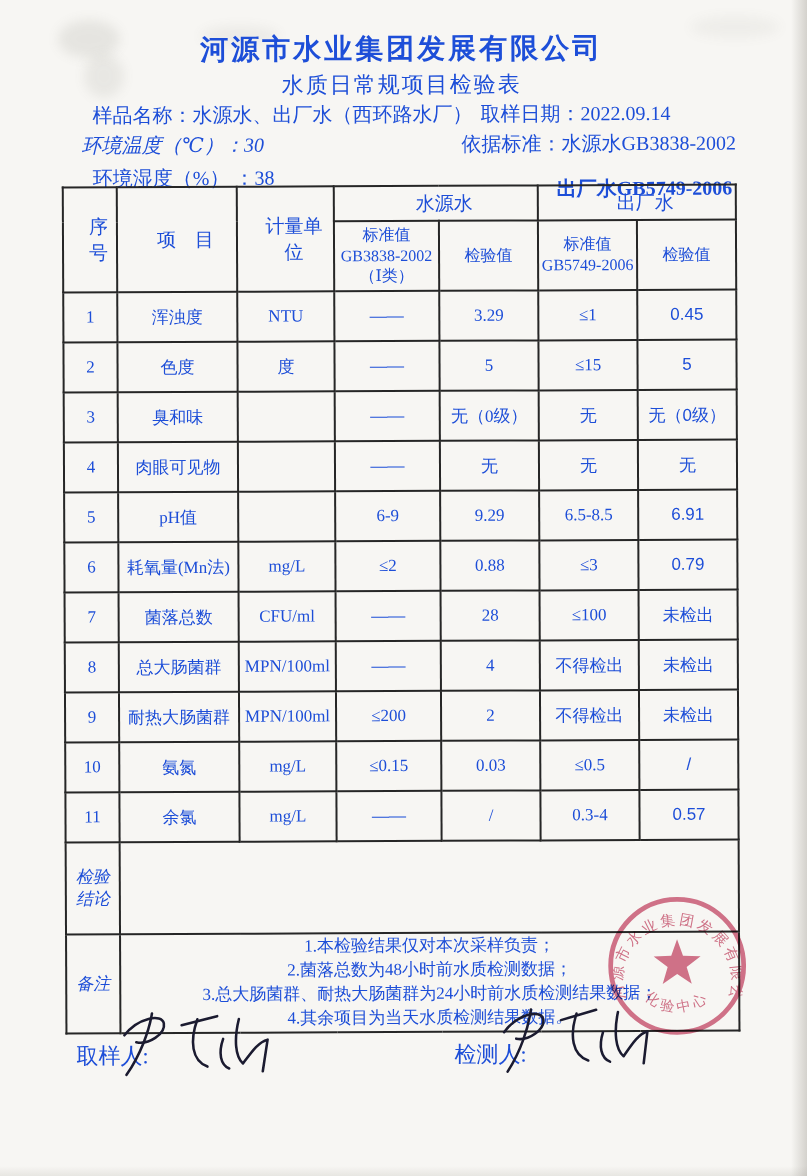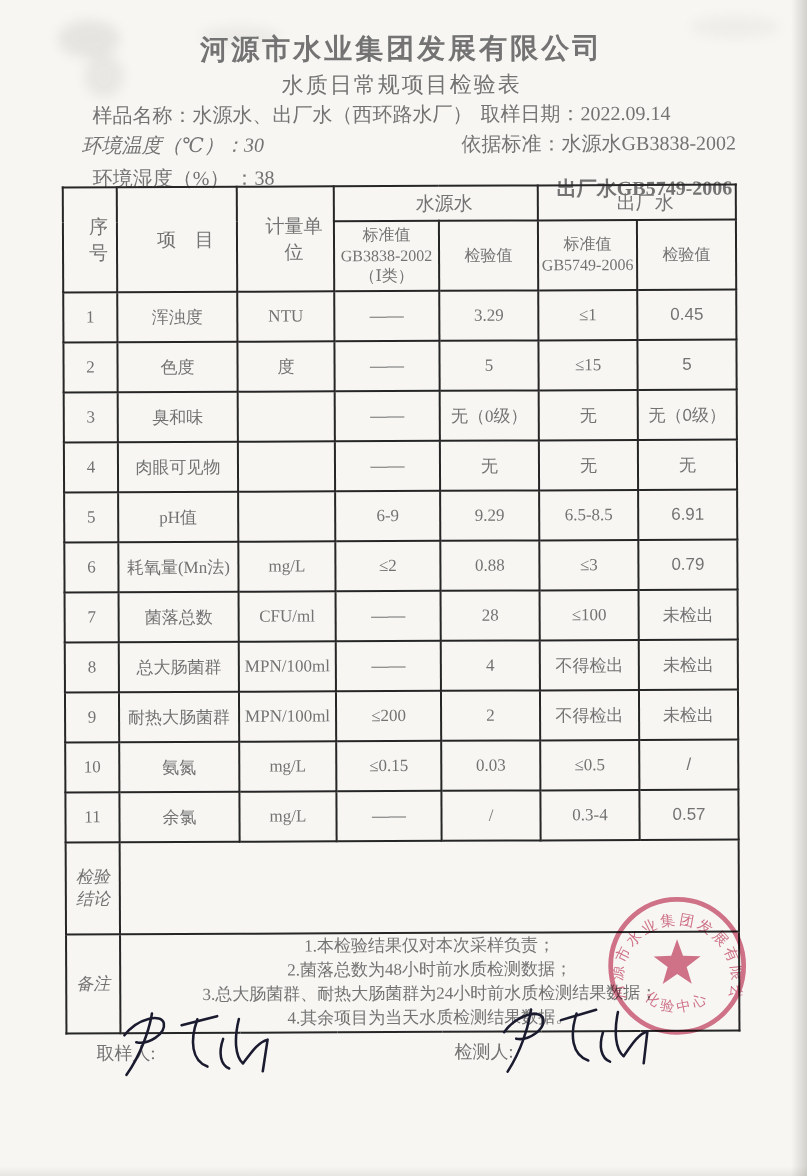--- a/index.html
+++ b/index.html
@@ -1,20 +1,20 @@
 <!DOCTYPE html>
 <html><head>
 <meta charset="utf-8">
 <style>
   html,body{margin:0;padding:0;background:#e9e7e2;}
   .page{
     position:relative;width:807px;height:1176px;overflow:hidden;
     background:#f7f6f3;
     font-family:"Liberation Serif","DejaVu Serif",serif;
-    color:#737373;
+    color:#1d4ed8;
   }
   
   .edge-right{position:absolute;top:0;right:0;width:16px;height:100%;
     background:linear-gradient(to right, rgba(120,115,105,0), rgba(120,115,105,0.28));pointer-events:none;}
   .edge-bottom{position:absolute;left:0;bottom:0;width:100%;height:10px;
     background:linear-gradient(to bottom, rgba(120,115,105,0), rgba(120,115,105,0.12));pointer-events:none;}
   .smudge{position:absolute;background:#6a6a5e;border-radius:50%;filter:blur(6px);pointer-events:none;}
   .s1{left:58px;top:20px;width:62px;height:38px;opacity:.12;}
   .s2{left:84px;top:54px;width:40px;height:44px;opacity:.10;}
   .s3{left:200px;top:26px;width:80px;height:20px;opacity:.08;}
@@ -53,23 +53,23 @@
   th.no-h,th.item-h,th.unit-h{font-size:18px;}
   .lines{white-space:pre-line;line-height:1.3;}
   td.item-cell{text-align:left;padding-left:8px;}
   td.unit-cell{font-size:16px;}
   .bold{font-family:"Liberation Sans","DejaVu Sans",sans-serif;font-weight:700;}
   tr.concl-row{height:92px;}
   tr.notes-row{height:96px;}
   td.label-cell{font-size:18px;font-style:italic;}
   td.notes-cell{text-align:left;padding:4px 6px;font-size:16px;line-height:1.42;}
 
-  .footer-label{position:absolute;font-size:18px;white-space:nowrap;margin-left:20px;}
+  .footer-label{position:absolute;font-size:22px;white-space:nowrap;}
   .fl1{left:74px;top:1040px;}
-  .fl2{left:432px;top:1040px;}
+  .fl2{left:452px;top:1040px;}
 
   .sig{position:absolute;pointer-events:none;}
   .sig1{left:116px;top:1006px;}
   .sig2{left:496px;top:1002px;transform:rotate(-2deg);}
   .sig path{fill:none;stroke:#1b1b30;stroke-width:2.6;stroke-linecap:round;stroke-linejoin:round;}
 
   .stamp{position:absolute;left:599px;top:891px;width:152px;height:152px;
     opacity:.8;mix-blend-mode:multiply;pointer-events:none;}
 </style>
 </head>

